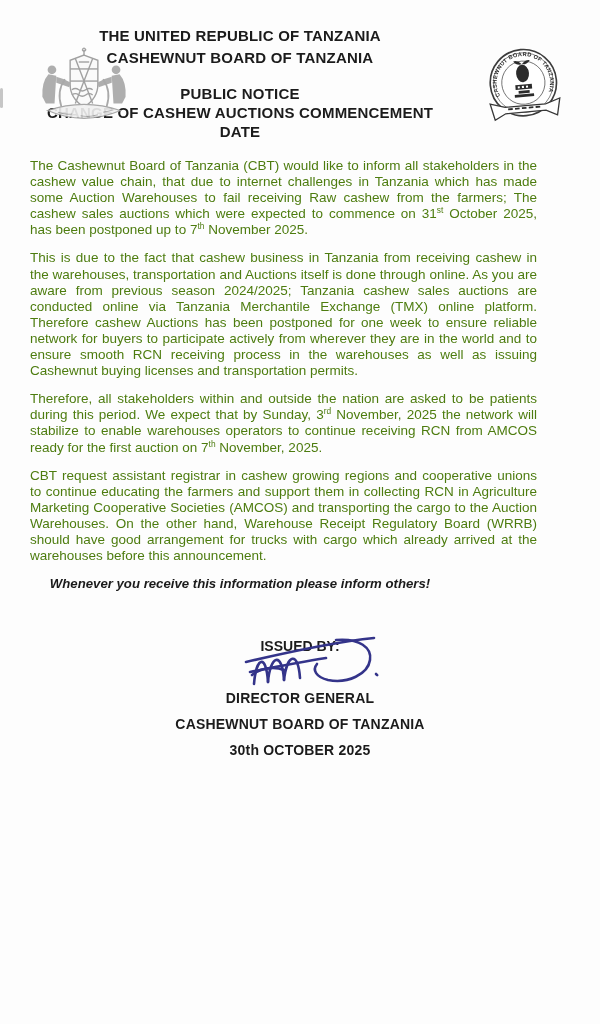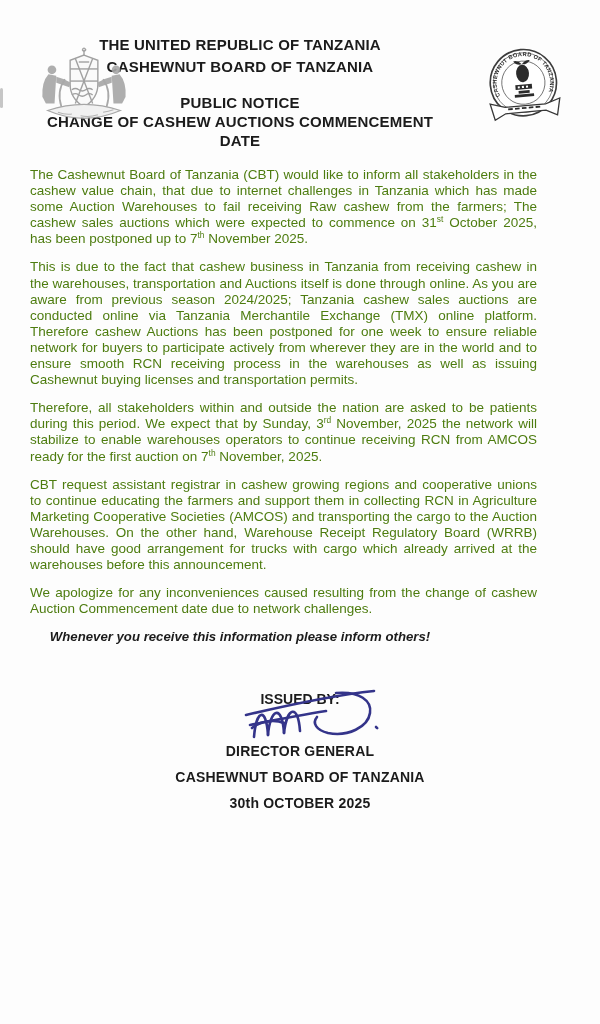--- a/index.html
+++ b/index.html
@@ -9,21 +9,21 @@
     --seal-dark:#2b2b2b;
   }
   html,body{margin:0;padding:0;background:#ffffff;}
   .doc{
     position:relative;width:600px;height:1024px;overflow:hidden;
     background:#fdfdfd;color:var(--ink);
     font-family:"Liberation Sans", sans-serif;
   }
   
   .header-block{
-    padding-top:25px;margin:9px 150px 0 30px;text-align:center;
+    padding-top:25px;margin:0 150px 0 30px;text-align:center;
     font-weight:bold;font-size:15px;line-height:21.5px;letter-spacing:0.2px;
   }
   .logo-left{position:absolute;left:32px;top:46px;width:104px;height:84px;opacity:.9;}
   .logo-right{position:absolute;left:478px;top:42px;width:92px;height:96px;transform:rotate(-5deg);}
   .logo-left svg,.logo-right svg{width:100%;height:100%;display:block;}
   
   .title-block{
     margin:16px 150px 4px 30px;text-align:center;
     font-weight:bold;font-size:15px;line-height:19px;letter-spacing:0.2px;
   }
@@ -124,21 +124,20 @@
   <div class="title-block">
     <div>PUBLIC NOTICE</div>
     <div>CHANGE OF CASHEW AUCTIONS COMMENCEMENT DATE</div>
   </div>
 
   <div class="body">
       <p><span>The Cashewnut Board of Tanzania (CBT) would like to inform all stakeholders in the cashew value chain, that due to internet challenges in Tanzania which has made some Auction Warehouses to fail receiving Raw cashew from the farmers; The cashew sales auctions which were expected to commence on 31</span><sup>st</sup><span> October 2025, has been postponed up to 7</span><sup>th</sup><span> November 2025.</span></p>
       <p><span>This is due to the fact that cashew business in Tanzania from receiving cashew in the warehouses, transportation and Auctions itself is done through online. As you are aware from previous season 2024/2025; Tanzania cashew sales auctions are conducted online via Tanzania Merchantile Exchange (TMX) online platform. Therefore cashew Auctions has been postponed for one week to ensure reliable network for buyers to participate actively from wherever they are in the world and to ensure smooth RCN receiving process in the warehouses as well as issuing Cashewnut buying licenses and transportation permits.</span></p>
       <p><span>Therefore, all stakeholders within and outside the nation are asked to be patients during this period. We expect that by Sunday, 3</span><sup>rd</sup><span> November, 2025 the network will stabilize to enable warehouses operators to continue receiving RCN from AMCOS ready for the first auction on 7</span><sup>th</sup><span> November, 2025.</span></p>
       <p><span>CBT request assistant registrar in cashew growing regions and cooperative unions to continue educating the farmers and support them in collecting RCN in Agriculture Marketing Cooperative Societies (AMCOS) and transporting the cargo to the Auction Warehouses. On the other hand, Warehouse Receipt Regulatory Board (WRRB) should have good arrangement for trucks with cargo which already arrived at the warehouses before this announcement.</span></p>
-      <p><span>We apologize for any inconveniences caused resulting from the change of cashew Auction Commencement date due to network challenges.</span></p>
     </div>
 
   <div class="tagline">Whenever you receive this information please inform others!</div>
 
   <div class="footer">
     <div class="issued">ISSUED BY:</div>
 
     <div class="signature">
       <svg viewBox="0 0 140 72">
         <g fill="none" stroke="var(--signature-ink)" stroke-width="2.6" stroke-linecap="round">

